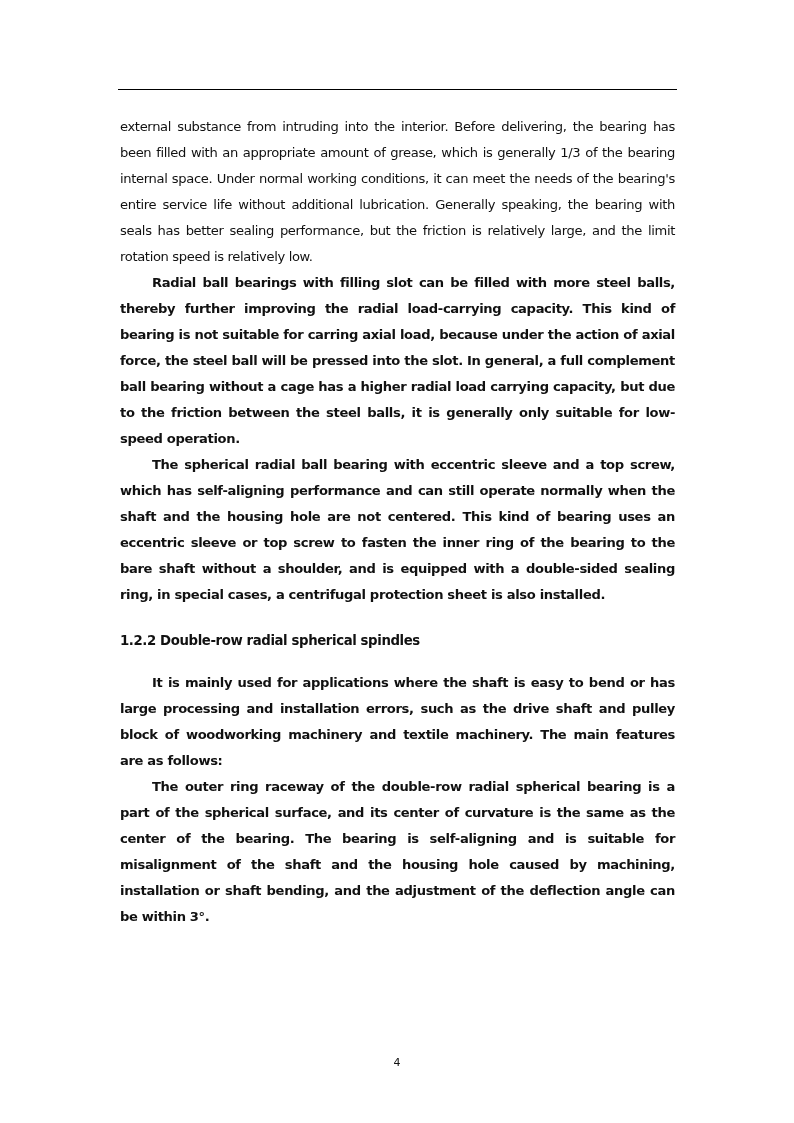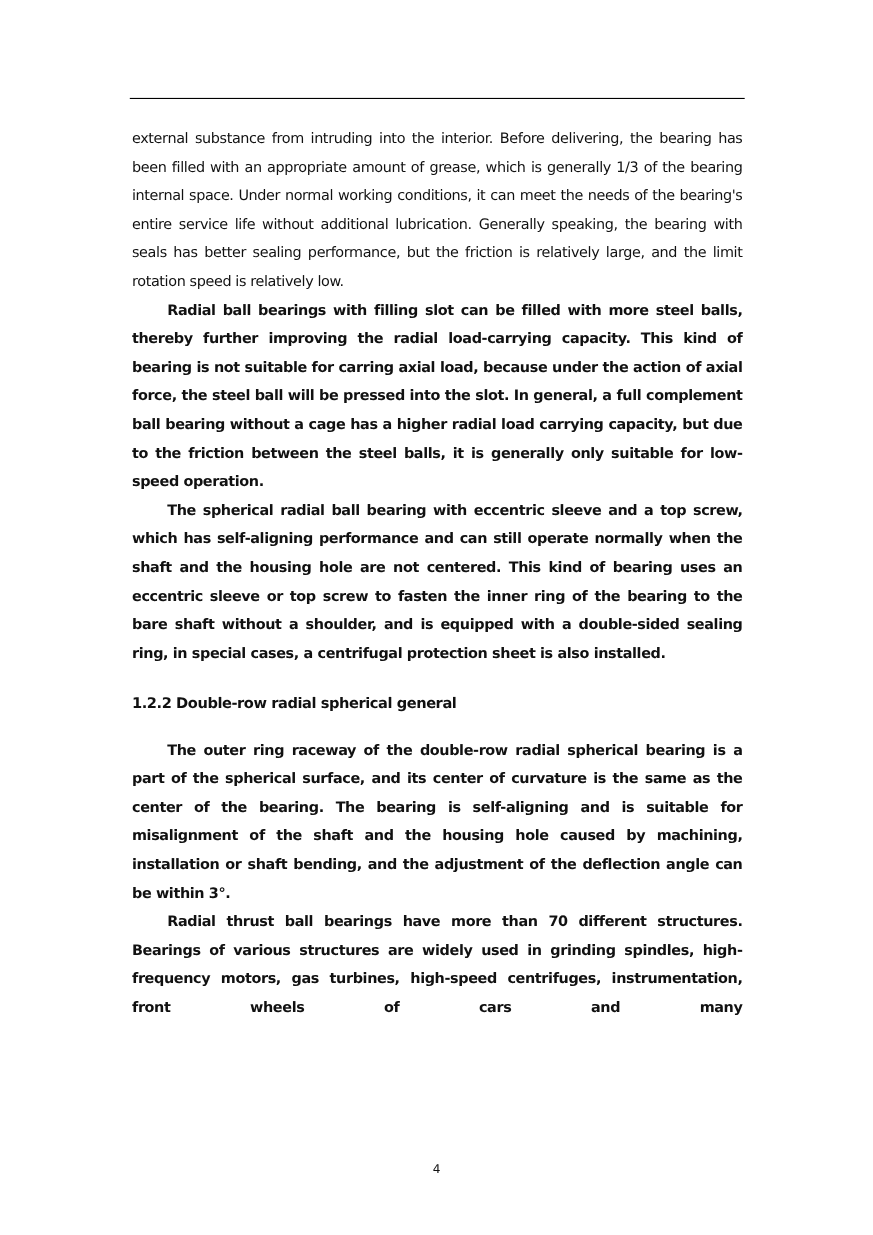--- a/index.html
+++ b/index.html
@@ -32,23 +32,23 @@
   <div class="header-rule"></div>
 
   <div class="content">
     <section>
       <p>external substance from intruding into the interior. Before delivering, the bearing has been filled with an appropriate amount of grease, which is generally 1/3 of the bearing internal space. Under normal working conditions, it can meet the needs of the bearing's entire service life without additional lubrication. Generally speaking, the bearing with seals has better sealing performance, but the friction is relatively large, and the limit rotation speed is relatively low.</p>
       <p class="indent">Radial ball bearings with filling slot can be filled with more steel balls, thereby further improving the radial load-carrying capacity. This kind of bearing is not suitable for carring axial load, because under the action of axial force, the steel ball will be pressed into the slot. In general, a full complement ball bearing without a cage has a higher radial load carrying capacity, but due to the friction between the steel balls, it is generally only suitable for low-speed operation.</p>
       <p class="indent">The spherical radial ball bearing with eccentric sleeve and a top screw, which has self-aligning performance and can still operate normally when the shaft and the housing hole are not centered. This kind of bearing uses an eccentric sleeve or top screw to fasten the inner ring of the bearing to the bare shaft without a shoulder, and is equipped with a double-sided sealing ring, in special cases, a centrifugal protection sheet is also installed.</p>
     </section>
 
     <section>
-      <h3 class="h-222">1.2.2 Double-row radial spherical general</h3>
+      <h3 class="h-222">1.2.2 Double-row radial spherical spindles</h3>
+      <p class="indent">It is mainly used for applications where the shaft is easy to bend or has large processing and installation errors, such as the drive shaft and pulley block of woodworking machinery and textile machinery. The main features are as follows:</p>
       <p class="indent">The outer ring raceway of the double-row radial spherical bearing is a part of the spherical surface, and its center of curvature is the same as the center of the bearing. The bearing is self-aligning and is suitable for misalignment of the shaft and the housing hole caused by machining, installation or shaft bending, and the adjustment of the deflection angle can be within 3°.</p>
     </section>
 
     <section>
-      <p class="indent" style="text-align-last: justify;">Radial thrust ball bearings have more than 70 different structures. Bearings of various structures are widely used in grinding spindles, high-frequency motors, gas turbines, high-speed centrifuges, instrumentation, front wheels of cars and many</p>
     </section>
   </div>
 
   <div class="page-number">4</div>
 </div>
 
 </body></html>

